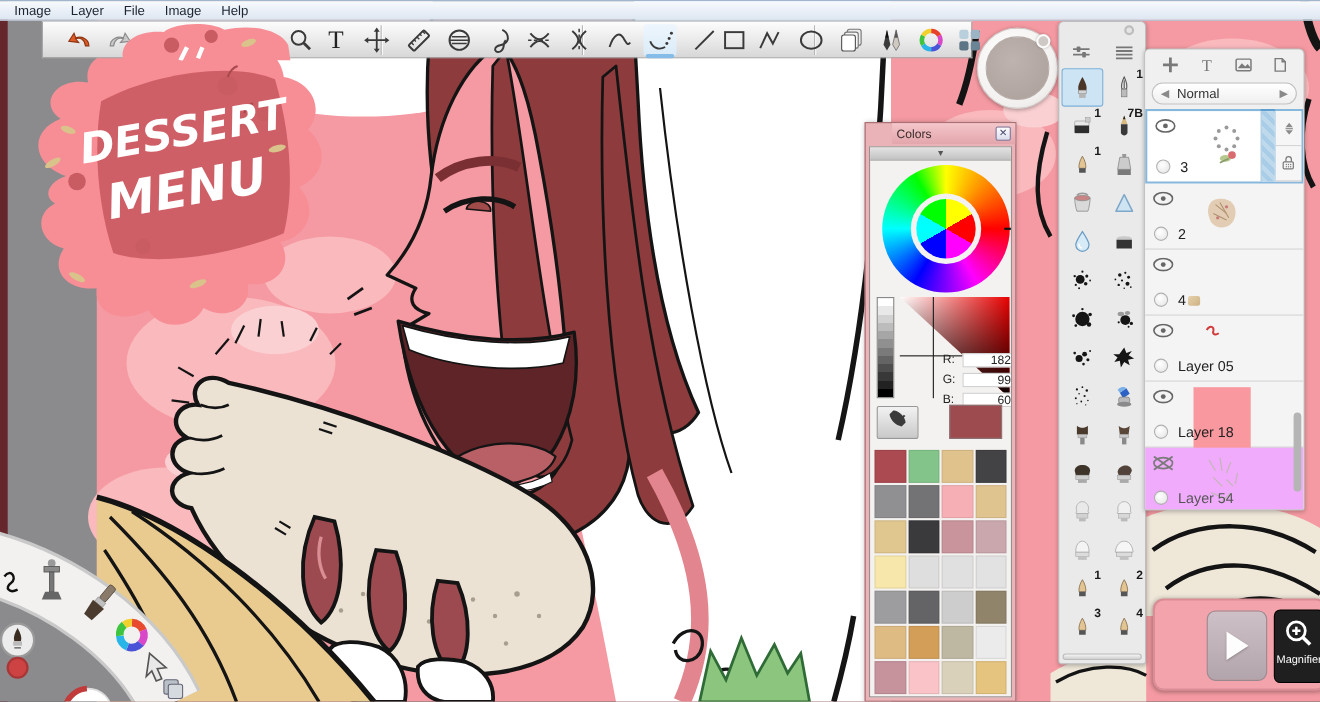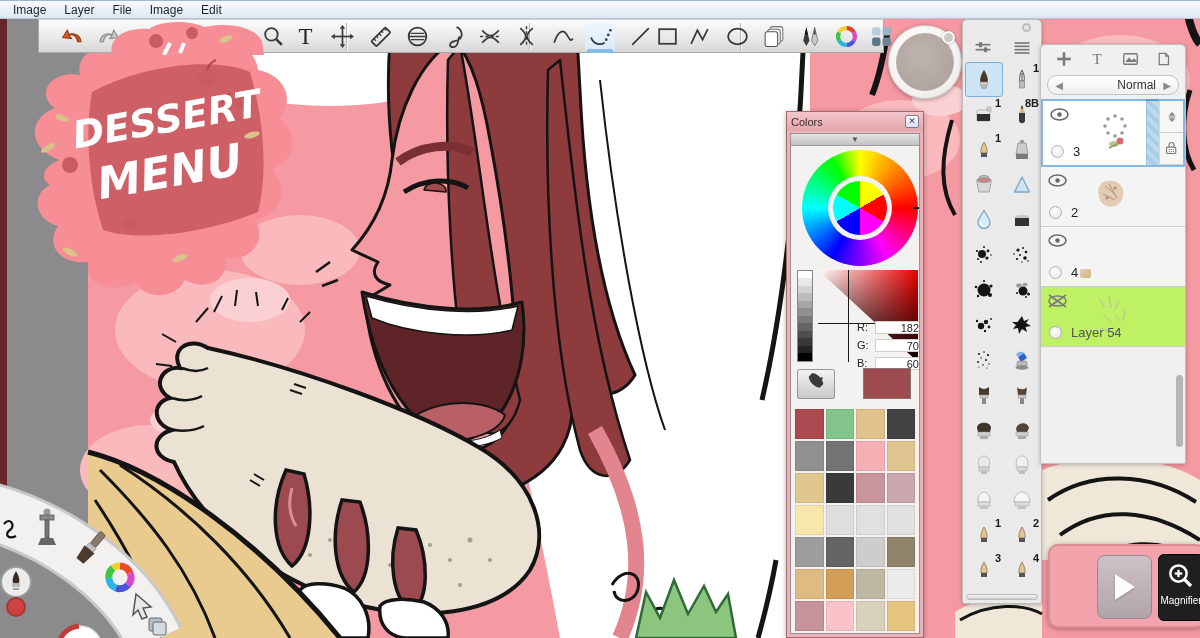--- a/index.html
+++ b/index.html
@@ -32,21 +32,21 @@
   #puck{position:absolute;left:888px;top:25px;width:74px;height:74px;z-index:12;border-radius:50%;
     background:radial-gradient(circle at 40% 35%,#ffffff,#f2f0ee 70%,#dcd8d6);box-shadow:0 1px 4px rgba(0,0,0,.35);border:1px solid #cfcbc9;}
   #puck .inner{position:absolute;left:7px;top:7px;width:58px;height:58px;border-radius:50%;
     background:radial-gradient(circle at 42% 38%,#beb3ae,#ab9f9a);border:1px solid #b7aca8;}
   #puck .pip{position:absolute;right:6px;top:5px;width:13px;height:13px;border-radius:50%;background:#cfc9c6;border:2px solid #fbfbfb;box-shadow:0 0 2px rgba(0,0,0,.3);}
 
   
   #colors-panel{position:absolute;left:786px;top:111px;width:138px;height:527px;z-index:13;
     background:#e9b3b7;border:1px solid #a46a6f;box-shadow:0 1px 5px rgba(0,0,0,.3);}
   #colors-title{height:19px;display:flex;align-items:center;padding:0 4px;
-    background:linear-gradient(#f4c6ca,#e2a6ab);font-size:11px;color:#3a2a2b;}
+    background:linear-gradient(#f4c6ca,#e2a6ab);font-size:11px;color:#3a2a2b;margin-left:24px;}
   #colors-title .t{flex:1;}
   #colors-close{width:14px;height:13px;border:1px solid #7d7da0;border-radius:2px;background:linear-gradient(#fdfdff,#d9dcec);
     font-size:9px;line-height:11px;text-align:center;color:#44446a;}
   #colors-body{position:absolute;left:3px;right:3px;top:21px;bottom:3px;background:#f4f2f0;border:1px solid #9a8f90;overflow:hidden;}
   #collapse-bar{height:12px;background:linear-gradient(#e3e3e3,#c2c2c2);border-bottom:1px solid #9e9e9e;
     text-align:center;font-size:8px;line-height:11px;color:#555;}
   #wheel-wrap{position:relative;height:124px;}
   #wheel{position:absolute;left:11px;top:4px;width:116px;height:116px;border-radius:50%;
     background:conic-gradient(from 0deg,#ffff00,#ff0000 90deg,#ff00ff 150deg,#0000ff 210deg,#00ffff 270deg,#00ff00 330deg,#ffff00 360deg);}
   #wheel .hole{position:absolute;left:26px;top:26px;width:64px;height:64px;border-radius:50%;background:#f4f2f0;}
@@ -86,25 +86,25 @@
   #brush-foot{position:absolute;left:3px;right:3px;bottom:3px;height:6px;border-radius:3px;background:linear-gradient(#f6f6f6,#cfcfcf);border:1px solid #bbb;}
 
   
   #layers-panel{position:absolute;left:1040px;top:44px;width:146px;height:420px;z-index:12;
     background:#f0f0f0;border:1px solid #c2c2c2;border-radius:5px 5px 2px 2px;box-shadow:0 1px 4px rgba(0,0,0,.25);}
   #layers-head{height:28px;display:flex;align-items:center;justify-content:space-around;padding:0 6px;}
   #blend-row{height:24px;display:flex;align-items:center;justify-content:center;}
   #blend-pill{width:132px;height:20px;border:1px solid #c2c2c2;border-radius:10px;background:linear-gradient(#ffffff,#efefef);
     display:flex;align-items:center;font-size:12px;color:#333;}
   #blend-pill .arrow{width:22px;text-align:center;color:#8a8a8a;font-size:10px;}
-  #blend-pill .bname{flex:1;text-align:right;}
+  #blend-pill .bname{flex:1;text-align:left;}
   #layer-rows{position:absolute;left:0;top:54px;right:0;bottom:0;overflow:hidden;}
   .lrow{position:relative;height:60px;background:#f4f4f4;border-bottom:1px solid #cccccc;}
   .lrow.sel{background:#ffffff;border:2px solid #86b7dc;height:68px;}
-  .lrow.hidden-layer{background:#bef264;}
+  .lrow.hidden-layer{background:#f0abfc;}
   .lrow .eye{position:absolute;left:7px;top:7px;}
   .lrow .radio{position:absolute;left:8px;bottom:7px;width:13px;height:13px;border-radius:50%;
     border:1.5px solid #b0b0b0;background:radial-gradient(circle at 40% 35%,#ffffff,#e3e3e3);}
   .lrow .lname{position:absolute;left:30px;bottom:6px;font-size:13px;color:#222;}
   .lrow.hidden-layer .lname{color:#555;}
   .lrow .thumb{position:absolute;left:44px;top:5px;}
   .bluestrip{position:absolute;right:24px;top:0;width:13px;height:100%;
     background:repeating-linear-gradient(45deg,#bed9ec 0 4px,#a9cde6 4px 8px);border-left:1px solid #9dc2dd;}
   .bluetab{position:absolute;right:24px;top:-6px;width:13px;height:6px;background:#5f9fd0;border-radius:2px 2px 0 0;}
   .sidebtns{position:absolute;right:0px;top:0;width:24px;height:100%;display:flex;flex-direction:column;border-left:1px solid #c7dcec;}
@@ -263,21 +263,21 @@
     <path d="M888 28 C884 55 880 75 872 95" stroke="#141414" stroke-width="6" fill="none"></path>
     <path d="M952 120 C940 160 940 190 955 215" stroke="#141414" stroke-width="4" fill="none"></path>
   </svg>
 
   <div id="menu-bar">
     <div id="menu-items" style="display:flex;">
         <div class="menu-item">Image</div>
         <div class="menu-item">Layer</div>
         <div class="menu-item">File</div>
         <div class="menu-item">Image</div>
-        <div class="menu-item">Edit</div>
+        <div class="menu-item">Help</div>
       </div>
   </div>
 
   <div id="toolbar">
       <div class="tbsep" style="left: 307px;"></div>
       <div class="tbsep" style="left: 490px;"></div>
       <div class="tbsep" style="left: 701px;"></div>
       <div class="tool" style="left: 18px;">
         <svg viewBox="0 0 24 24">
           <path d="M20 17c0-6-6.5-9-11.5-7L7 6 2.5 13l8.5 1-2.6-3.2c4-1.5 8 .6 8.6 6.2z" fill="#e05a26" stroke="#8d3510" stroke-width="1"></path>
@@ -447,21 +447,21 @@
         <div id="gray-strip"></div>
         <div id="sv-tri"></div>
         <div id="sv-v"></div>
         <div id="sv-h"></div>
         <div class="rgb-row" id="rgb-r">
           <span class="lab">R:</span>
           <span class="val">182</span>
         </div>
         <div class="rgb-row" id="rgb-g">
           <span class="lab">G:</span>
-          <span class="val">70</span>
+          <span class="val">99</span>
         </div>
         <div class="rgb-row" id="rgb-b">
           <span class="lab">B:</span>
           <span class="val">60</span>
         </div>
       </div>
       <div id="pen-row">
         <div id="pen-btn">
           <svg width="22" height="22" viewBox="0 0 24 24">
             <path d="M4 20 c6 -1 11 -6 12 -12 l-4 -4 c-6 1 -11 6 -12 12 z" fill="#3a3a3a" transform="rotate(90 12 12)"></path>
@@ -556,21 +556,21 @@
             <rect x="15" y="4" width="4" height="4" fill="#ccc" stroke="#999" stroke-width=".5"></rect>
           </svg>
           <span class="blabel">1</span>
         </div>
         <div class="bcell">
           <svg viewBox="0 0 24 24">
             <path d="M12 2l3 8h-6z" fill="#d8b97e"></path>
             <path d="M12 2l1.2 3.4h-2.4z" fill="#222"></path>
             <path d="M9 10h6v8c-1 3-5 3-6 0z" fill="#3a3a3a"></path>
           </svg>
-          <span class="blabel">8B</span>
+          <span class="blabel">7B</span>
         </div>
         <div class="bcell">
           <svg viewBox="0 0 24 24">
             <path d="M12 4c2.5 4 3.5 8 3 11h-6c-.5-3 .5-7 3-11z" fill="#e3c493" stroke="#8a7350" stroke-width=".8"></path>
             <path d="M9 15h6v4h-6z" fill="#555"></path>
           </svg>
           <span class="blabel">1</span>
         </div>
         <div class="bcell">
           <svg viewBox="0 0 24 24">
@@ -900,20 +900,48 @@
         <div class="lrow">
           <span class="eye">
             <svg width="19" height="13" viewBox="0 0 19 13">
               <ellipse cx="9.5" cy="6.5" rx="8.5" ry="5.5" fill="none" stroke="#666" stroke-width="1.5"></ellipse>
               <circle cx="9.5" cy="6.5" r="2.2" fill="#666"></circle>
             </svg>
           </span>
           <span class="radio"></span>
           <span class="lname">4<span class="inline-mark"></span></span>
         </div>
+        <div class="lrow">
+          <span class="eye">
+            <svg width="19" height="13" viewBox="0 0 19 13">
+              <ellipse cx="9.5" cy="6.5" rx="8.5" ry="5.5" fill="none" stroke="#666" stroke-width="1.5"></ellipse>
+              <circle cx="9.5" cy="6.5" r="2.2" fill="#666"></circle>
+            </svg>
+          </span>
+          <span class="thumb">
+            <svg width="56" height="48" viewBox="0 0 56 48">
+              <path d="M12 8 c3 -5 7 -3 6 1 c-1 3 2 4 5 2" stroke="#d23b3b" stroke-width="1.8" fill="none"></path>
+            </svg>
+          </span>
+          <span class="radio"></span>
+          <span class="lname">Layer 05</span>
+        </div>
+        <div class="lrow">
+          <span class="eye">
+            <svg width="19" height="13" viewBox="0 0 19 13">
+              <ellipse cx="9.5" cy="6.5" rx="8.5" ry="5.5" fill="none" stroke="#666" stroke-width="1.5"></ellipse>
+              <circle cx="9.5" cy="6.5" r="2.2" fill="#666"></circle>
+            </svg>
+          </span>
+          <span class="thumb">
+            <div style="width:52px;height:58px;background:#f9989e;"></div>
+          </span>
+          <span class="radio"></span>
+          <span class="lname">Layer 18</span>
+        </div>
         <div class="lrow hidden-layer">
           <span class="eye">
             <svg width="19" height="14" viewBox="0 0 19 14">
               <ellipse cx="9.5" cy="7" rx="8.5" ry="5" fill="none" stroke="#7a7a7a" stroke-width="1.5"></ellipse>
               <line x1="1" y1="1" x2="18" y2="13" stroke="#7a7a7a" stroke-width="1.6"></line>
               <line x1="18" y1="1" x2="1" y2="13" stroke="#7a7a7a" stroke-width="1.6"></line>
             </svg>
           </span>
           <span class="thumb">
             <svg width="56" height="52" viewBox="0 0 56 52">

